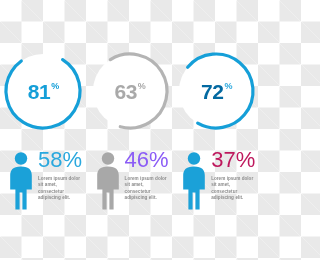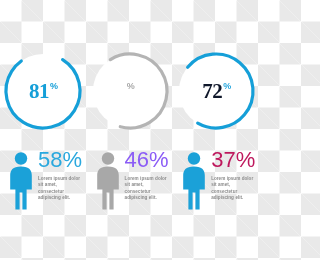--- a/index.html
+++ b/index.html
@@ -60,21 +60,20 @@
     height: 84px;
     display: flex;
     align-items: center;
     justify-content: center;
     letter-spacing: -0.5px;
   }
   .ring-num {
     font-size: 21px;
     font-weight: bold;
     line-height: 1;
-    font-family: Liberation Serif, serif;
   }
   .ring-pct {
     font-size: 9px;
     font-weight: bold;
     line-height: 1;
     align-self: flex-start;
     margin-top: 33px;
     margin-left: 1px;
   }
 
@@ -148,33 +147,34 @@
       </div>
     </div>
 
     <div class="ring-cell">
       <div class="ring-wrap">
         <svg viewBox="0 0 84 84">
           <circle cx="42" cy="42" r="37" fill="#ffffff"></circle>
           <circle cx="42" cy="42" r="37" fill="none" stroke="#b4b4b4" stroke-width="3.2" stroke-linecap="round" stroke-dasharray="146.5 232.5" transform="rotate(-122 42 42)"></circle>
         </svg>
         <div class="ring-label">
+          <span class="ring-num" style="color:#a9a9a9">63</span>
           <span class="ring-pct" style="color:#a9a9a9">%</span>
         </div>
       </div>
     </div>
 
     <div class="ring-cell">
       <div class="ring-wrap">
         <svg viewBox="0 0 84 84">
           <circle cx="42" cy="42" r="37" fill="#ffffff"></circle>
           <circle cx="42" cy="42" r="37" fill="none" stroke="#159fd8" stroke-width="3.2" stroke-linecap="round" stroke-dasharray="167.4 232.5" transform="rotate(-140 42 42)"></circle>
         </svg>
         <div class="ring-label">
-          <span class="ring-num" style="color:#0f172a">72</span>
+          <span class="ring-num" style="color:#0369a1">72</span>
           <span class="ring-pct" style="color:#2aa8de">%</span>
         </div>
       </div>
     </div>
 
   </div>
 
   <div class="people-row">
 
     <div class="people-cell">

